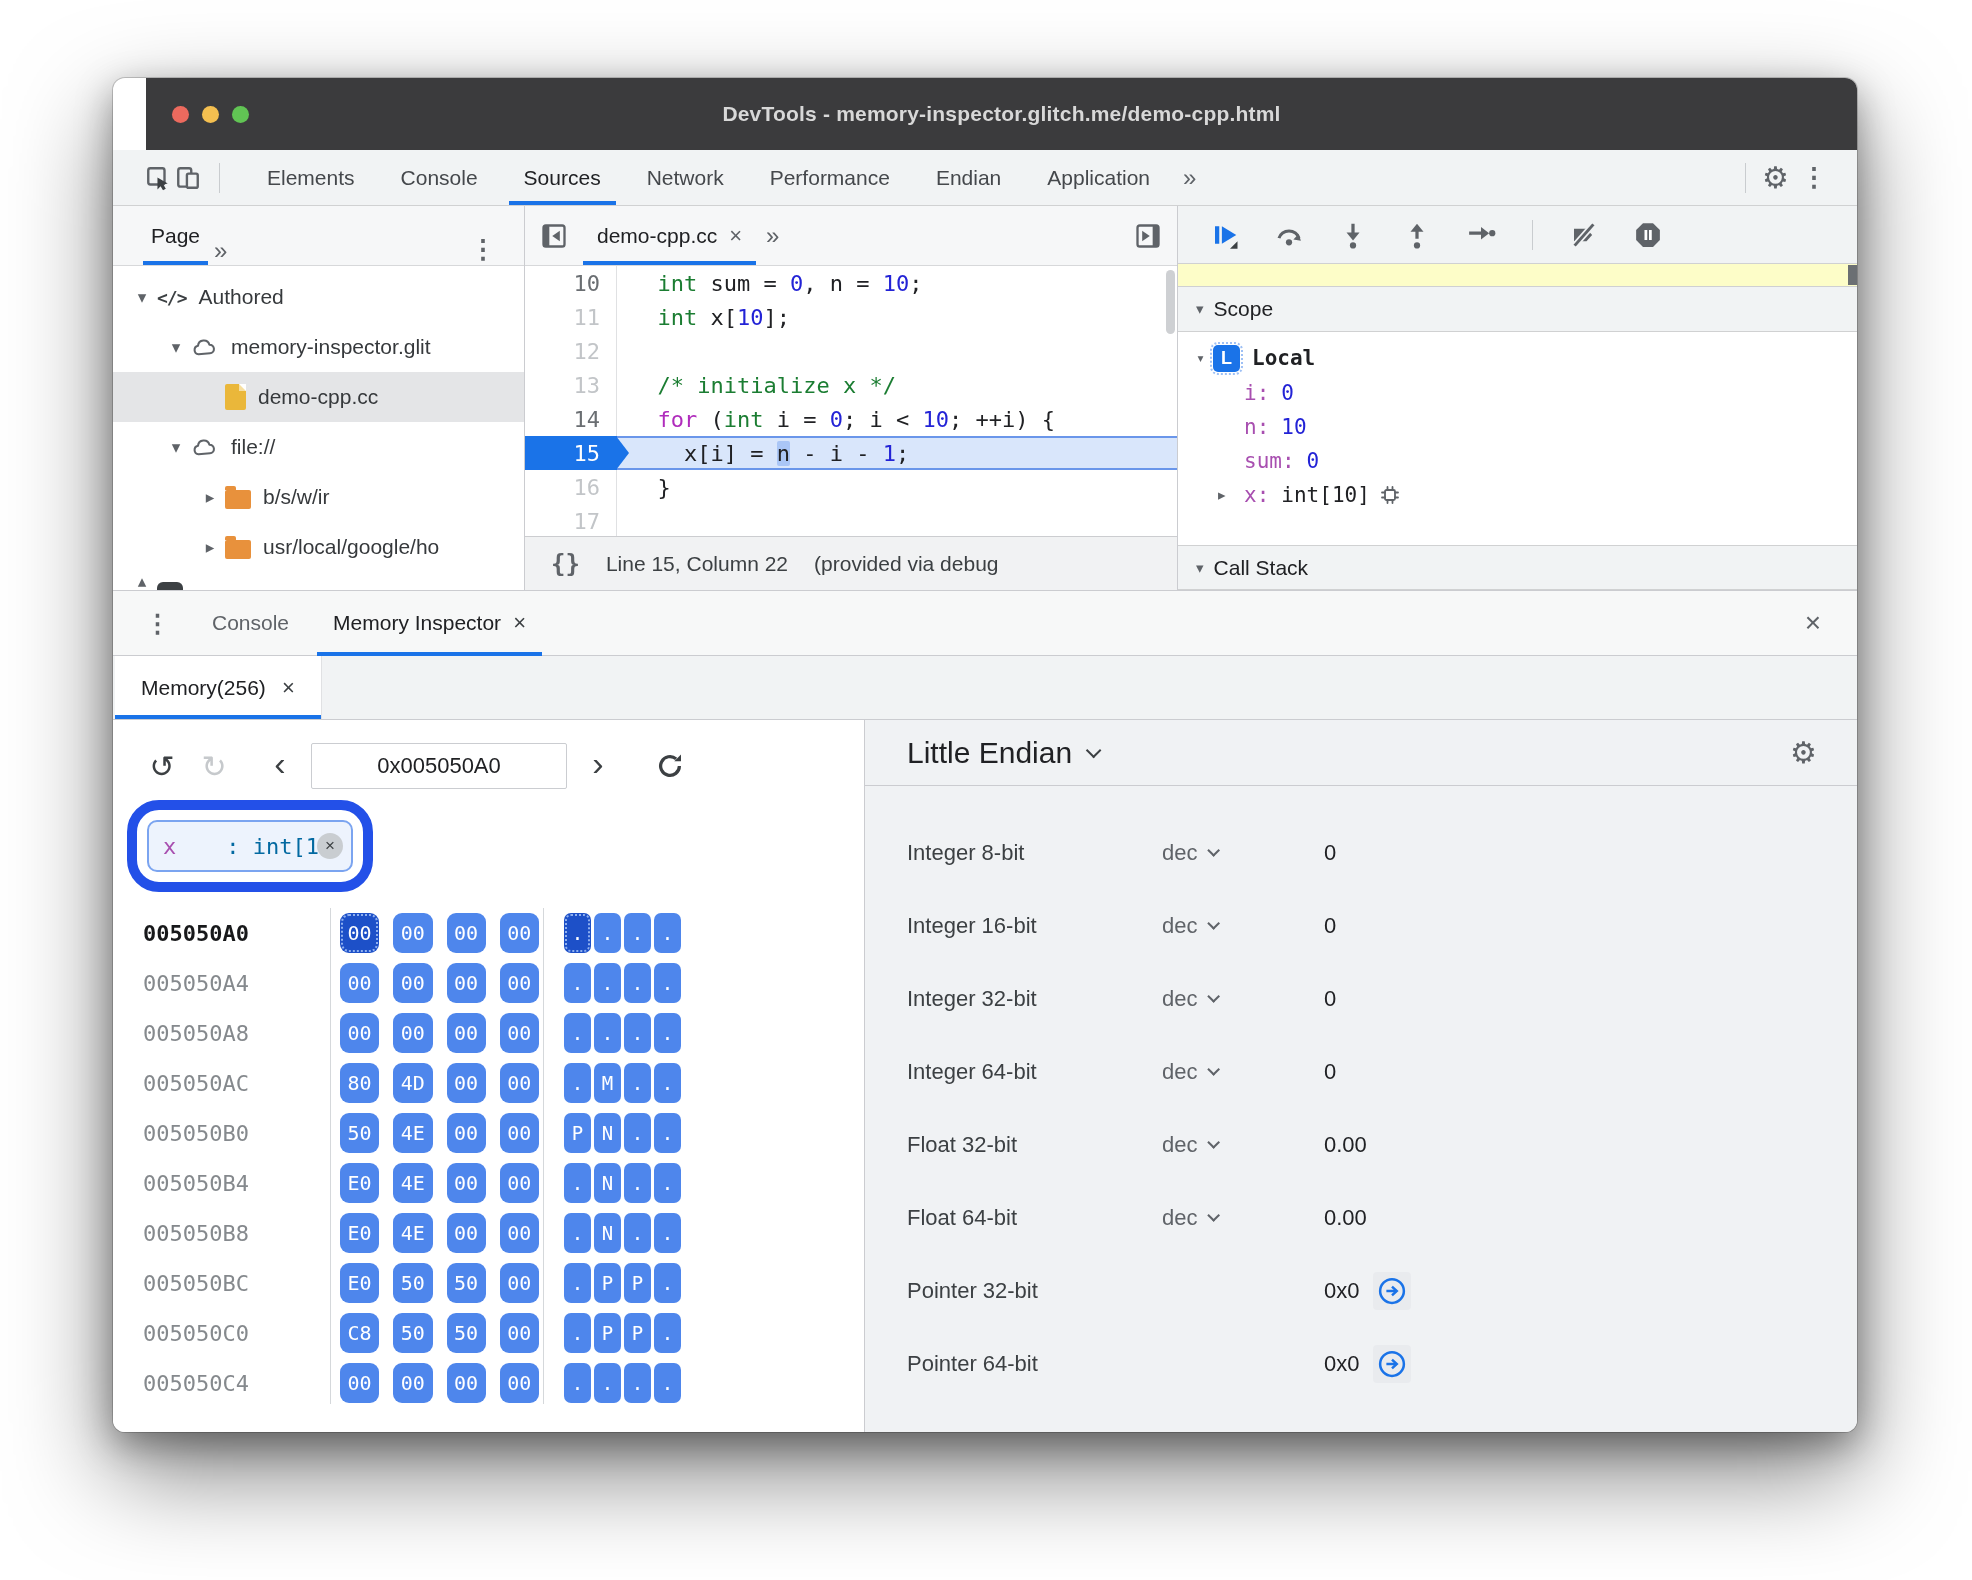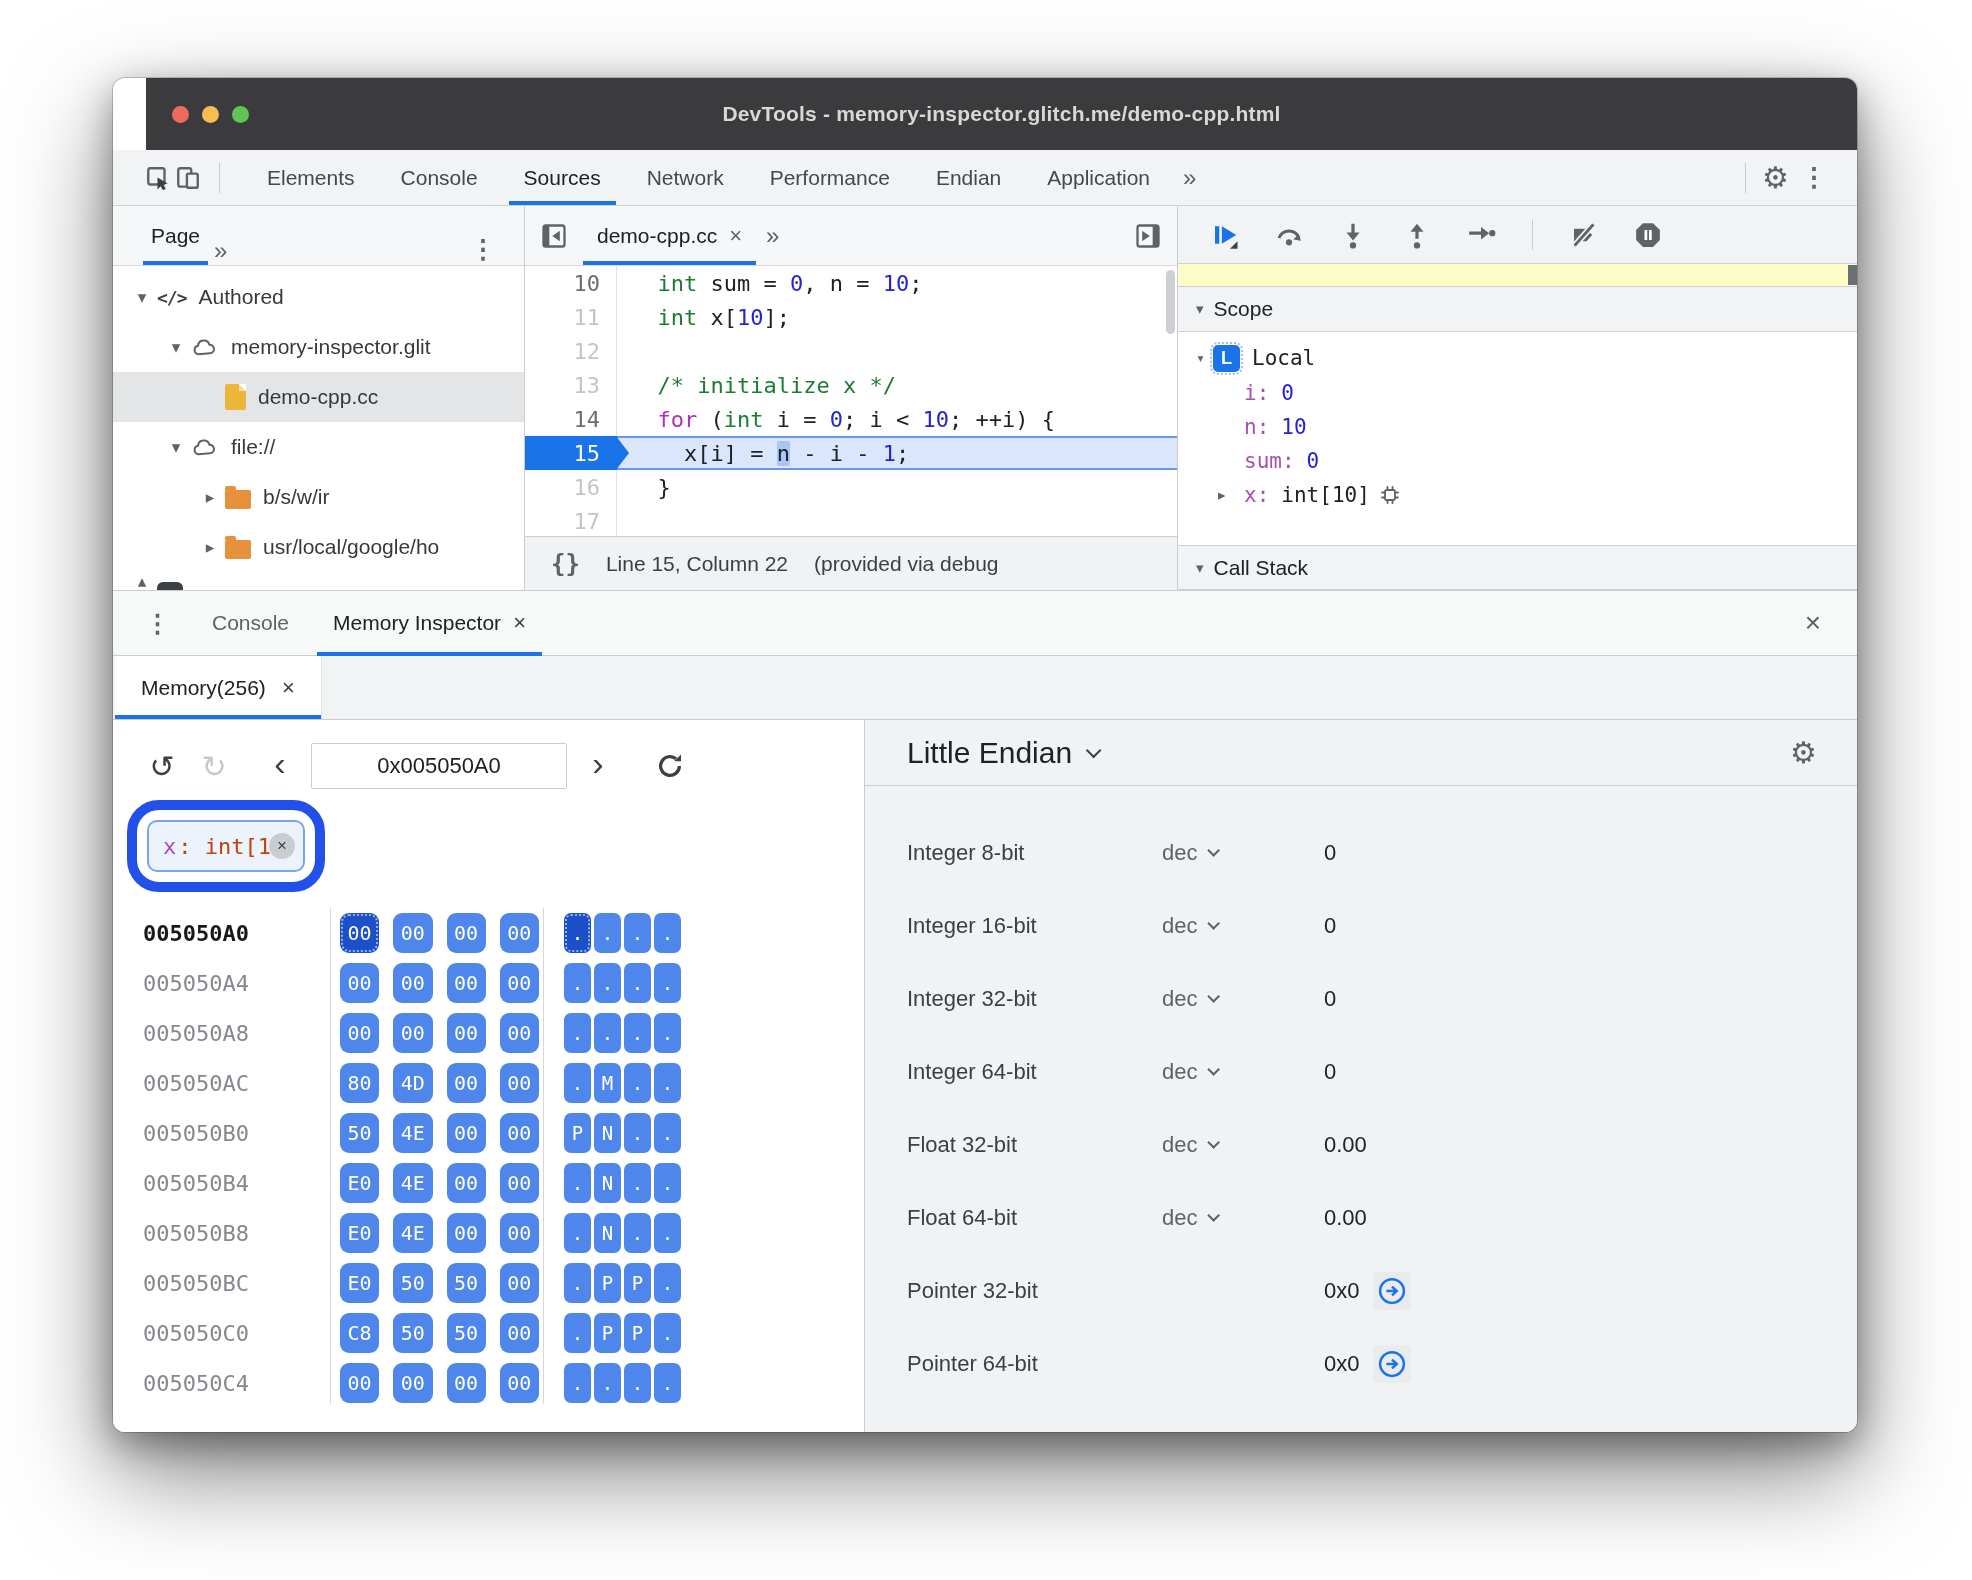--- a/index.html
+++ b/index.html
@@ -85,21 +85,21 @@
   .dbg-toolbar .tbicon { width: 34px; height: 34px; }
   .paused-bar { height: 23px; background: #fdfdc8; border-bottom: 1px solid #cfd0d2; position: relative; flex: none; }
   .paused-thumb { position: absolute; right: 0; top: 1px; width: 9px; height: 20px; background: #6b6f73; }
   .sec-header { height: 45px; background: #f1f3f4; border-bottom: 1px solid #d0d1d2; display: flex; align-items: center; padding: 0 18px; font-size: 21px; color: #202124; gap: 10px; flex: none; }
   .sec-header.topline { border-top: 1px solid #d0d1d2; margin-top: auto; }
   .tri { font-size: 15px; color: #5f6368; }
   .scope-body { padding: 8px 0 0 0; font-family: "DejaVu Sans Mono", monospace; font-size: 21px; }
   .scope-row { height: 36px; display: flex; align-items: center; padding-left: 18px; gap: 8px; }
   .lbadge { width: 27px; height: 27px; border-radius: 5px; background: #1a73e8; color: #fff; display: flex; align-items: center; justify-content: center;
     font-family: "Liberation Sans", sans-serif; font-size: 18px; font-weight: 700; outline: 2px dotted #9ec0f5; outline-offset: 1px; margin-right: 4px; }
-  .local-label { color: #202124; }
+  .local-label { color: #202124; font-weight: bold; }
   .var-row { height: 34px; display: flex; align-items: center; padding-left: 66px; gap: 0; }
   .var-row .arrow { width: 26px; margin-left: -26px; color: #5f6368; font-size: 15px; font-family: "Liberation Sans", sans-serif; }
   .vname { color: #a84fb0; } .vcolon { color: #a84fb0; margin-right: 12px; }
   .vnum { color: #2323d6; } .vtype { color: #202124; }
   .chipicon { margin-left: 8px; display: flex; align-items: center; }
 
   
   .drawer-tabs { height: 66px; background: #f7f8f8; border-top: 1px solid #cbccd0; border-bottom: 1px solid #cbccd0;
     display: flex; align-items: center; padding: 0 26px 0 26px; }
   .drawer-kebab { font-size: 25px; color: #5f6368; font-weight: 700; padding: 0 20px 0 6px; }
@@ -121,21 +121,21 @@
   .mt-icon { font-size: 30px; color: #3c4043; width: 38px; text-align: center; }
   .mt-icon.disabled { color: #c6c9cc; }
   .mt-chev { font-size: 34px; color: #3c4043; width: 34px; text-align: center; padding-bottom: 6px; }
   .addr-box { width: 256px; height: 46px; border: 1px solid #cbcdd1; background: #fff; border-radius: 2px;
     display: flex; align-items: center; justify-content: center; font-size: 22px; color: #202124; }
   .refresh { margin-left: 26px; }
 
   .annotation { display: inline-block; border: 10px solid #2350e8; border-radius: 32px; padding: 10px; margin-top: 10px; margin-left: -16px; }
   .tagchip { height: 52px; background: #edf3fd; border: 2px solid #7ba4f0; border-radius: 10px;
     display: flex; align-items: center; padding: 0 8px 0 14px; font-family: "DejaVu Sans Mono", monospace; font-size: 22px; gap: 2px; }
-  .tag-x { color: #a84fb0; } .tag-rest { color: #c2410c; }
+  .tag-x { color: #a84fb0; } .tag-rest { color: #0369a1; margin-left: 48px; }
   .tag-close { width: 26px; height: 26px; border-radius: 50%; background: #c9cdd1; color: #3c4043; display: flex; align-items: center; justify-content: center;
     font-size: 17px; margin-left: -4px; font-family: "Liberation Sans", sans-serif; }
 
   .hex-grid { margin-top: 16px; position: relative; width: 560px; }
   .hex-grid::before, .hex-grid::after { content: ""; position: absolute; top: 0; bottom: 4px; width: 1px; background: #d5d8db; }
   .hex-grid::before { left: 187px; } .hex-grid::after { left: 400px; }
   .hex-row { height: 50px; display: flex; align-items: center; font-family: "DejaVu Sans Mono", monospace; }
   .haddr { width: 167px; font-size: 22px; color: #85898d; flex: none; }
   .haddr.hactive { color: #17181a; font-weight: 700; }
   .bytes { display: flex; gap: 14px; margin-left: 30px; width: 199px; flex: none; }

